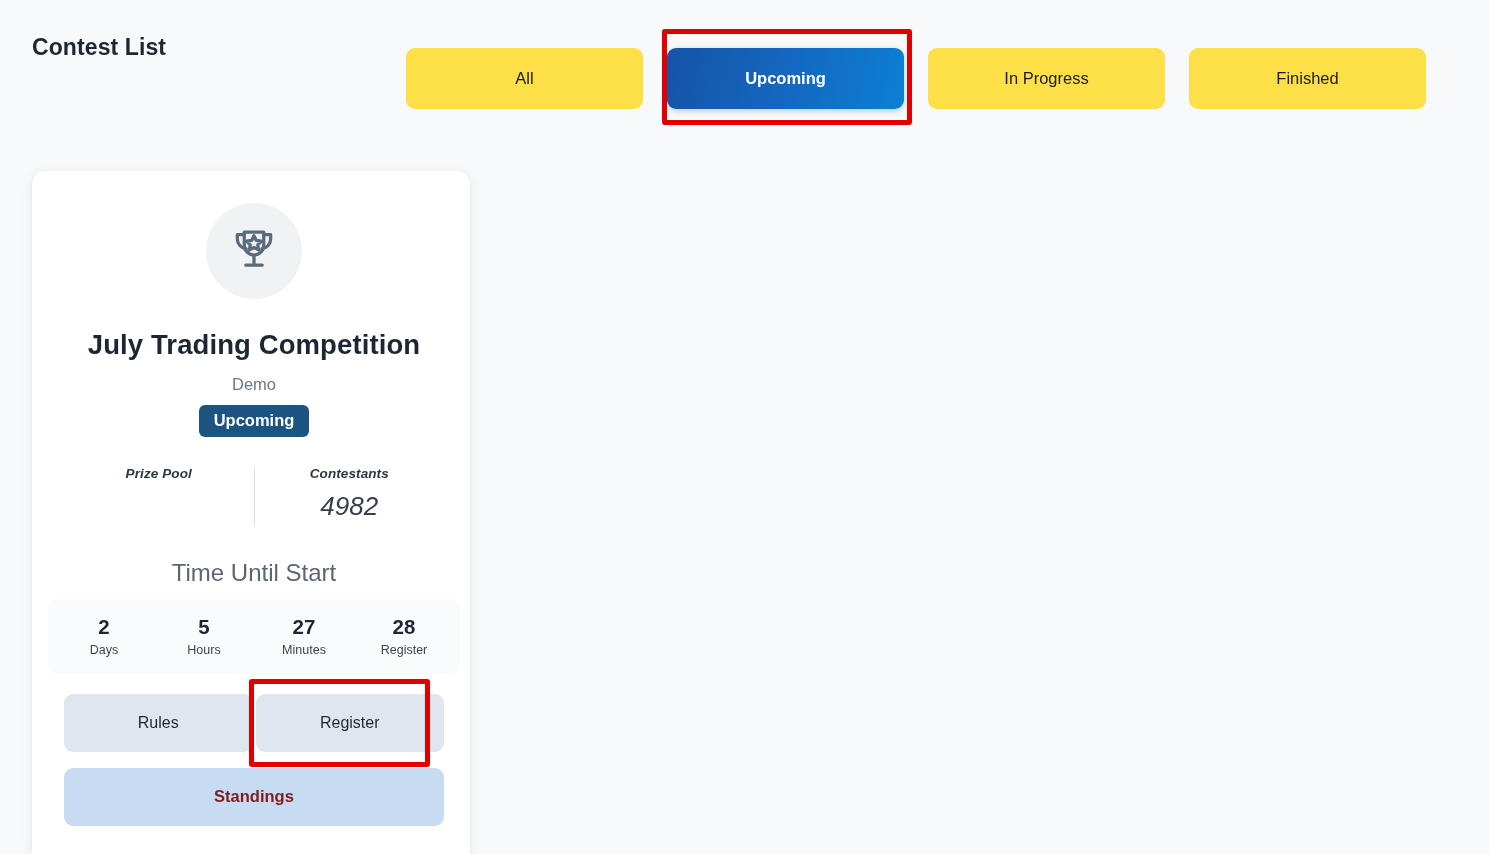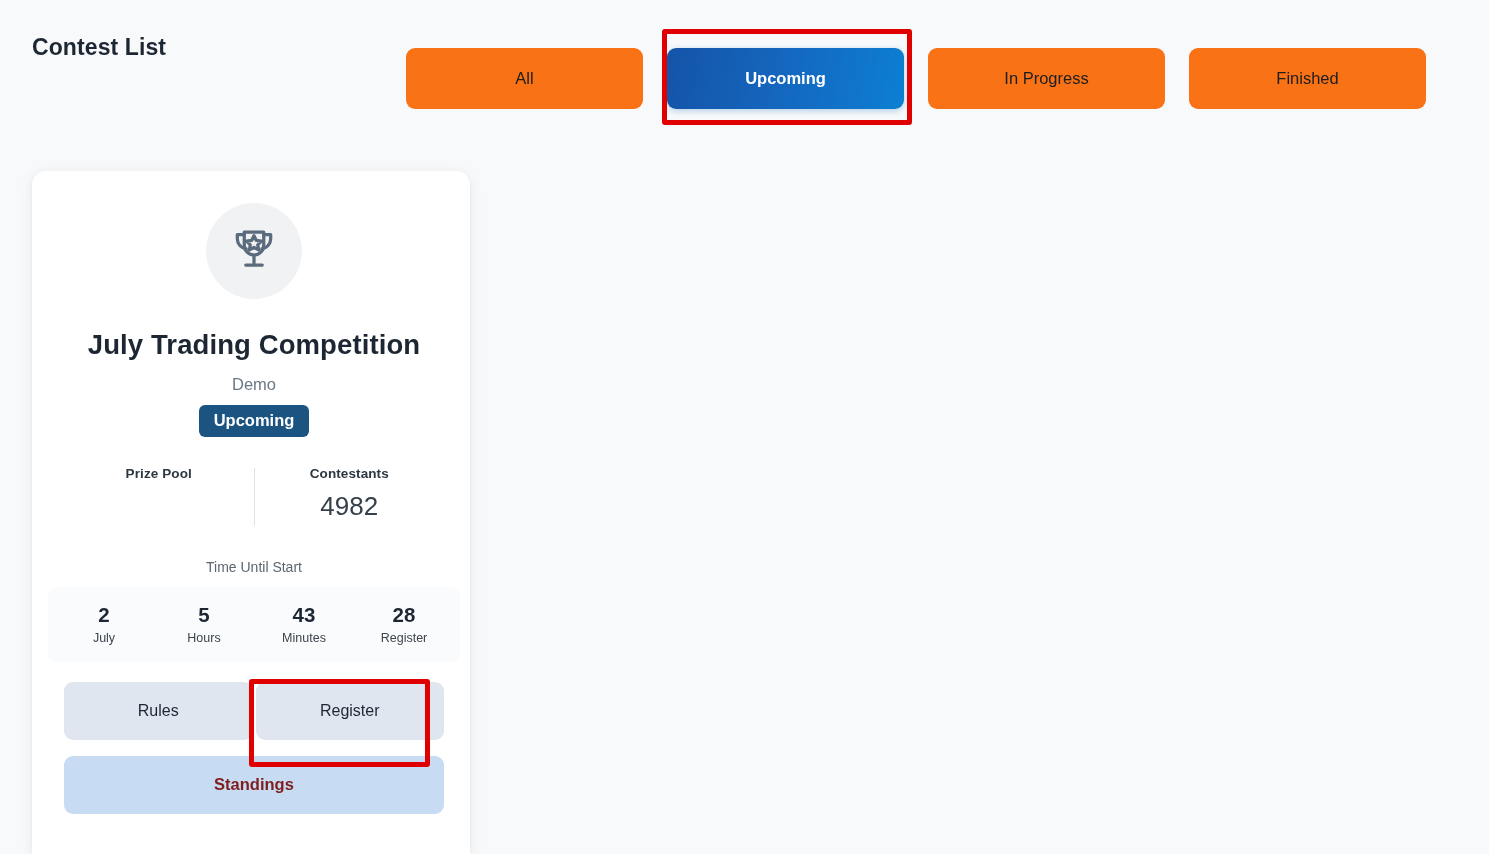--- a/index.html
+++ b/index.html
@@ -41,21 +41,21 @@
     top: 48px;
     display: flex;
     gap: 24px;
   }
 
   .tab {
     width: 237px;
     height: 61px;
     border: none;
     border-radius: 9px;
-    background: #f97316;
+    background: #fde047;
     color: #1d1d1f;
     font-family: "Liberation Sans", sans-serif;
     font-size: 16.5px;
     font-weight: 400;
     display: flex;
     align-items: center;
     justify-content: center;
     cursor: pointer;
     position: relative;
   }
@@ -141,20 +141,21 @@
     width: 100%;
     display: flex;
     align-items: stretch;
   }
 
   .stat {
     flex: 1;
     display: flex;
     flex-direction: column;
     align-items: center;
+    font-style: italic;
   }
 
   .stat-label {
     font-size: 13.5px;
     font-weight: 700;
     color: #2c3742;
     letter-spacing: 0.1px;
   }
 
   .stat-value {
@@ -167,21 +168,21 @@
   }
 
   .stat-divider {
     width: 1px;
     background: #dee2e6;
     margin: 2px 0 6px 0;
   }
 
   .countdown-title {
     margin-top: 27px;
-    font-size: 14px;
+    font-size: 24px;
     color: #5b6670;
     font-weight: 400;
   }
 
   .countdown {
     margin-top: 12px;
     width: 412px;
     height: 75px;
     background: #fafbfc;
     border-radius: 9px;
@@ -309,28 +310,28 @@
         <div class="stat-label">Contestants</div>
         <div class="stat-value">4982</div>
       </div>
     </div>
 
     <div class="countdown-title">Time Until Start</div>
 
     <div class="countdown">
       <div class="cd-cell">
         <div class="cd-value">2</div>
-        <div class="cd-unit">July</div>
+        <div class="cd-unit">Days</div>
       </div>
       <div class="cd-cell">
         <div class="cd-value">5</div>
         <div class="cd-unit">Hours</div>
       </div>
       <div class="cd-cell">
-        <div class="cd-value">43</div>
+        <div class="cd-value">27</div>
         <div class="cd-unit">Minutes</div>
       </div>
       <div class="cd-cell">
         <div class="cd-value">28</div>
         <div class="cd-unit">Register</div>
       </div>
     </div>
 
     <div class="action-row">
       <button class="btn">Rules</button>

